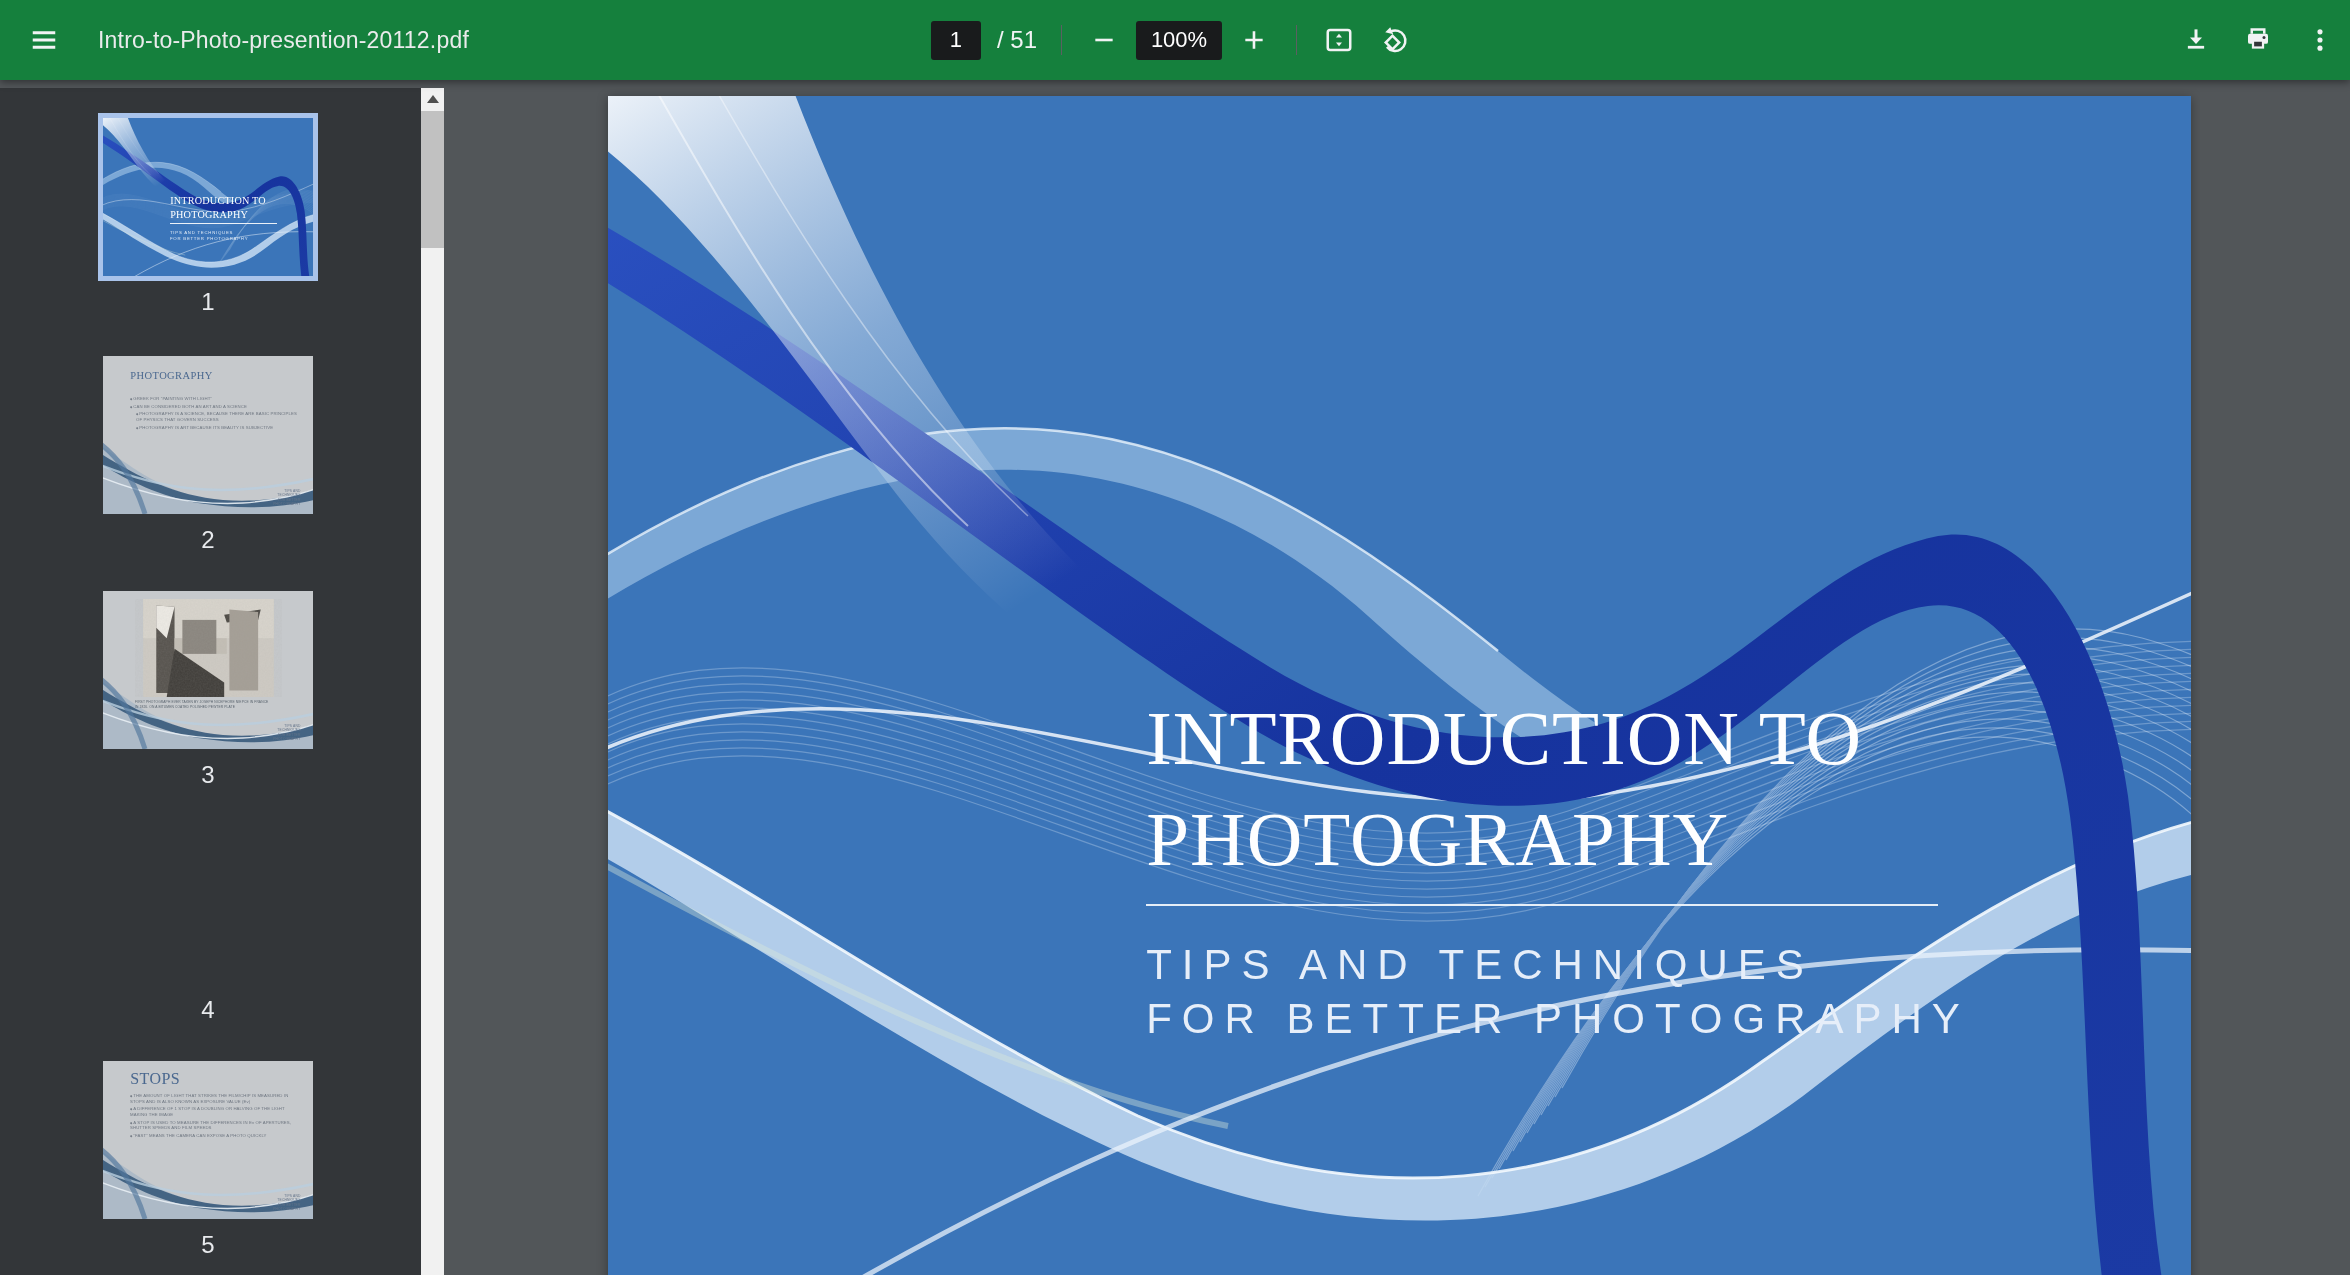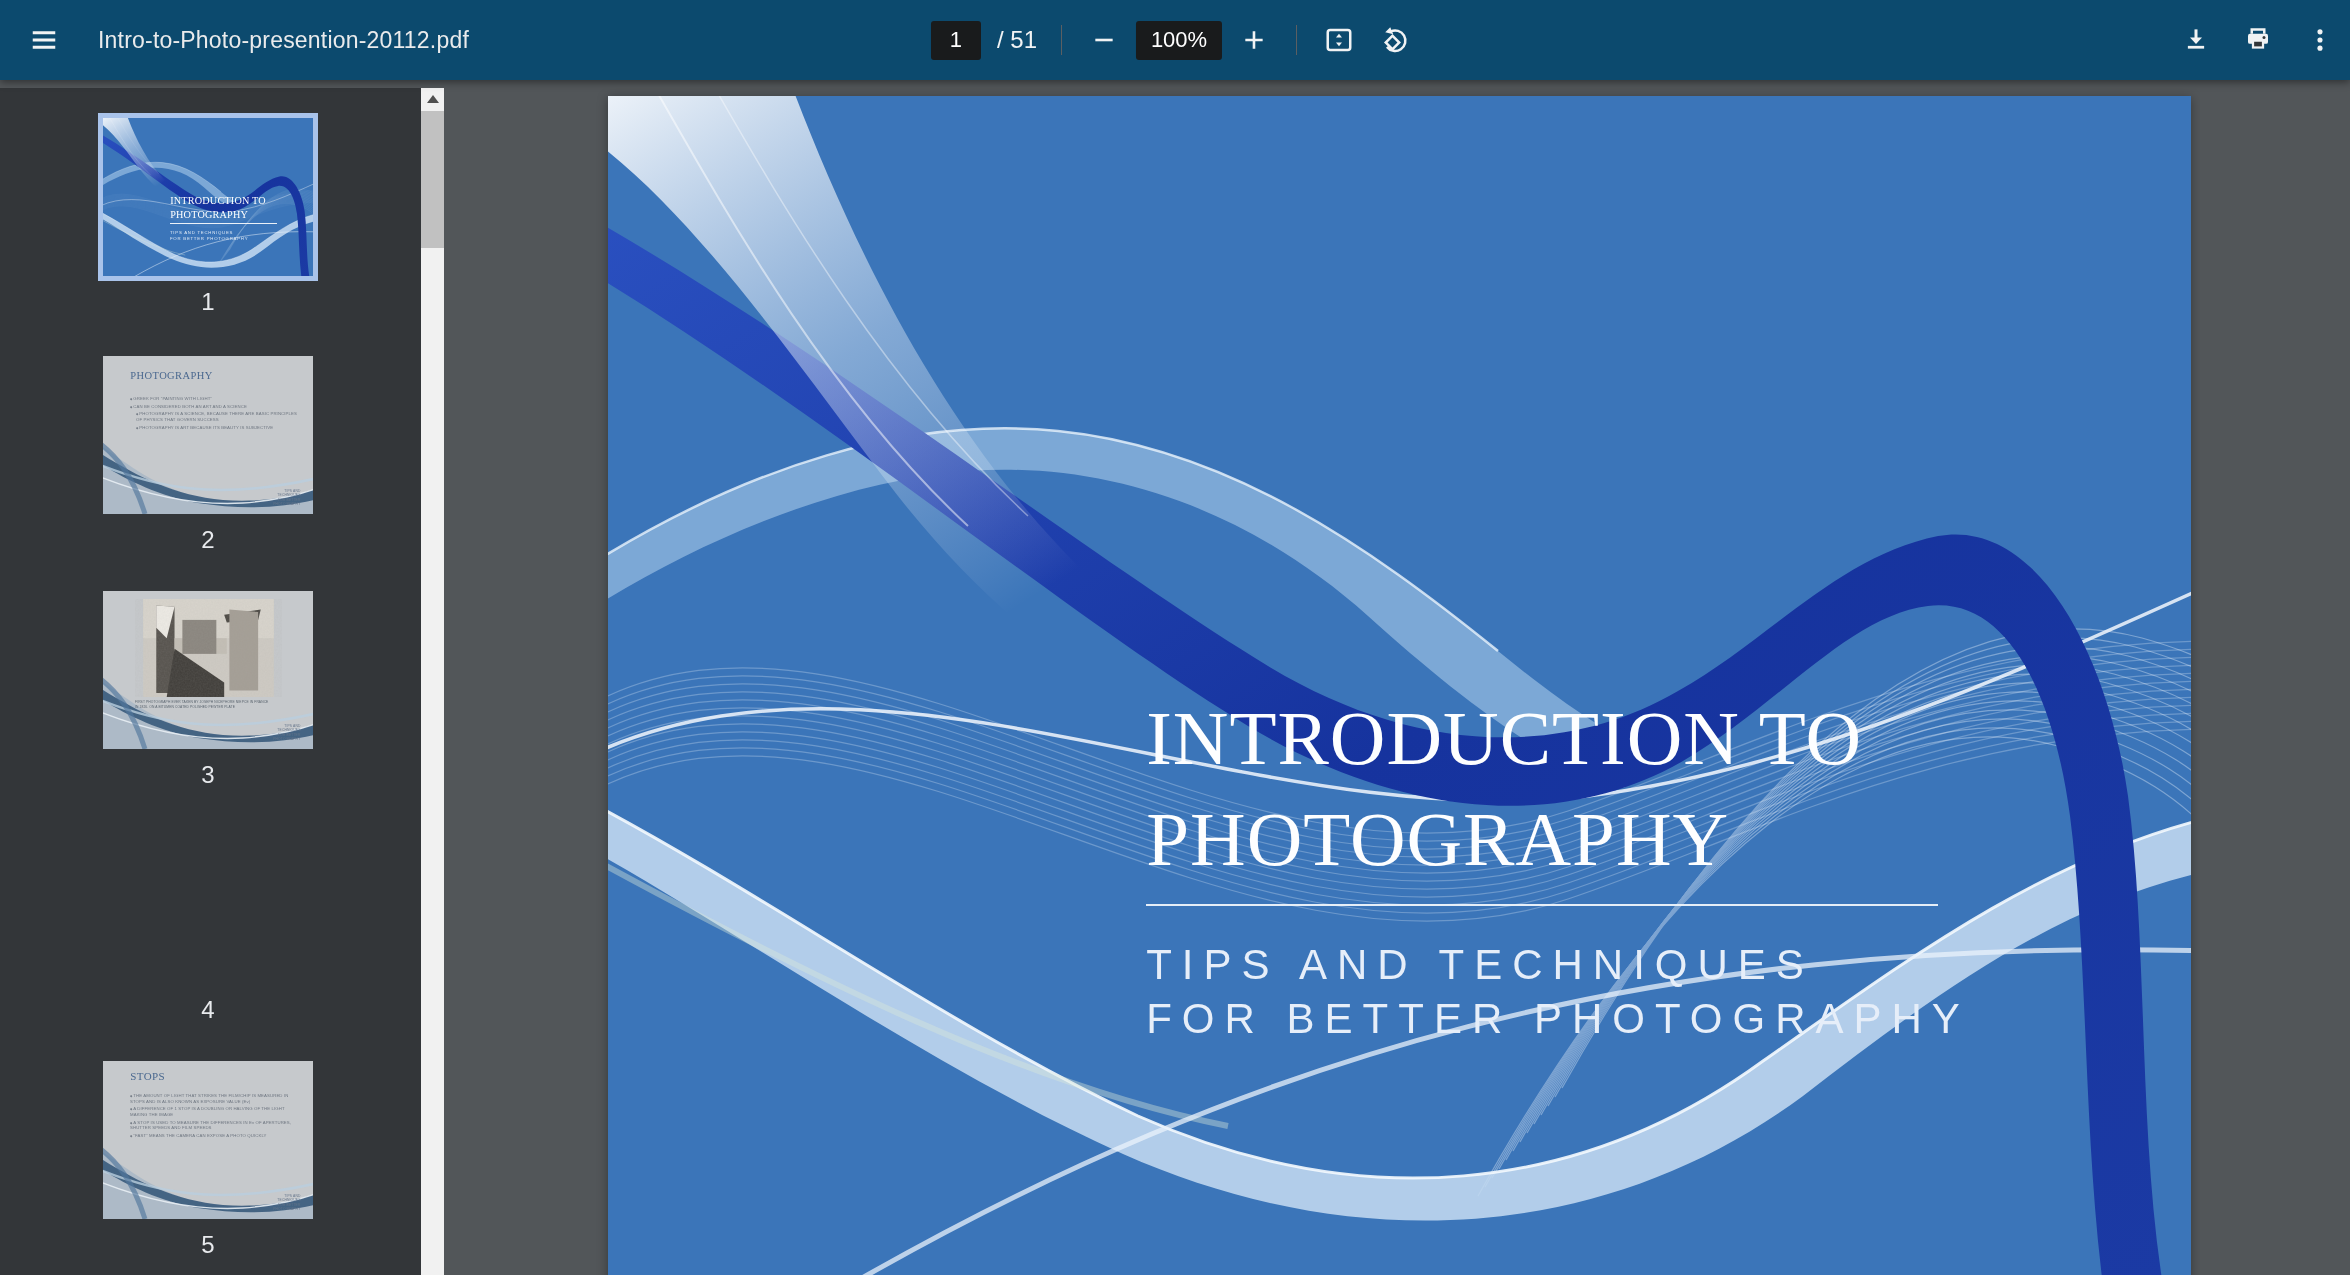--- a/index.html
+++ b/index.html
@@ -1,21 +1,21 @@
 <!DOCTYPE html>
 <html><head>
 <meta charset="utf-8">
 <style>
   html,body{margin:0;padding:0;background:#202124;}
   body{width:2350px;height:1275px;overflow:hidden;font-family:"Liberation Sans",sans-serif;
        -webkit-font-smoothing:antialiased;}
   .app{position:relative;width:2350px;height:1275px;background:#525659;}
 
   
-  .toolbar{position:absolute;left:0;top:0;width:100%;height:80px;background:#0c4a6e;
+  .toolbar{position:absolute;left:0;top:0;width:100%;height:80px;background:#15803d;
            box-shadow:0 2px 8px rgba(0,0,0,.45);z-index:10;display:flex;align-items:center;}
   .tb-left{display:flex;align-items:center;padding-left:20px;}
   .icon-btn{width:48px;height:48px;background:transparent;border:none;display:flex;
             align-items:center;justify-content:center;cursor:pointer;padding:0;border-radius:50%;}
   .doc-title{color:#eaebec;font-size:23px;letter-spacing:.2px;margin-left:30px;white-space:nowrap;}
   .tb-center{position:absolute;left:50%;transform:translateX(-50%);display:flex;align-items:center;gap:8px;}
   .page-input{width:46px;height:37px;background:#191b1c;border:none;border-radius:3px;color:#fff;
               font-size:22px;text-align:center;font-family:"Liberation Sans",sans-serif;outline:none;}
   .page-total{color:#f1f3f4;font-size:24px;margin:0 6px 0 8px;white-space:nowrap;}
   .tb-divider{width:1px;height:30px;background:#5d6063;margin:0 10px;}
@@ -295,21 +295,21 @@
         </div>
       </div>
       <div class="thumb-label" style="top:673px;">3</div>
 
       <div class="thumb-label" style="top:908px;">4</div>
 
       <div class="thumb" style="top:973px;">
         <svg viewBox="0 0 210 158" style="position:absolute;left:0;top:0;width:100%;height:100%;">
           <use href="#gray-wave"></use>
         </svg>
-        <div class="sheading" style="top:6%;font-size:11px;letter-spacing:.4px;">STOPS</div>
+        <div class="sheading" style="top:6%;font-size:16px;letter-spacing:.4px;">STOPS</div>
         <div class="tinywrap" style="left:13%;top:20%;width:160%;font-size:8.6px;">
           <div class="b">THE AMOUNT OF LIGHT THAT STRIKES THE FILM/CHIP IS MEASURED IN STOPS AND IS ALSO KNOWN AS EXPOSURE VALUE (Ev)</div>
           <div class="b">A DIFFERENCE OF 1 STOP IS A DOUBLING OR HALVING OF THE LIGHT MAKING THE IMAGE</div>
           <div class="b">A STOP IS USED TO MEASURE THE DIFFERENCES IN Ev OF APERTURES, SHUTTER SPEEDS AND FILM SPEEDS</div>
           <div class="b">"FAST" MEANS THE CAMERA CAN EXPOSE A PHOTO QUICKLY</div>
         </div>
         <div class="corner">
           <div>TIPS AND</div>
             <div>TECHNIQUES</div>
           <div>FOR BETTER</div>

